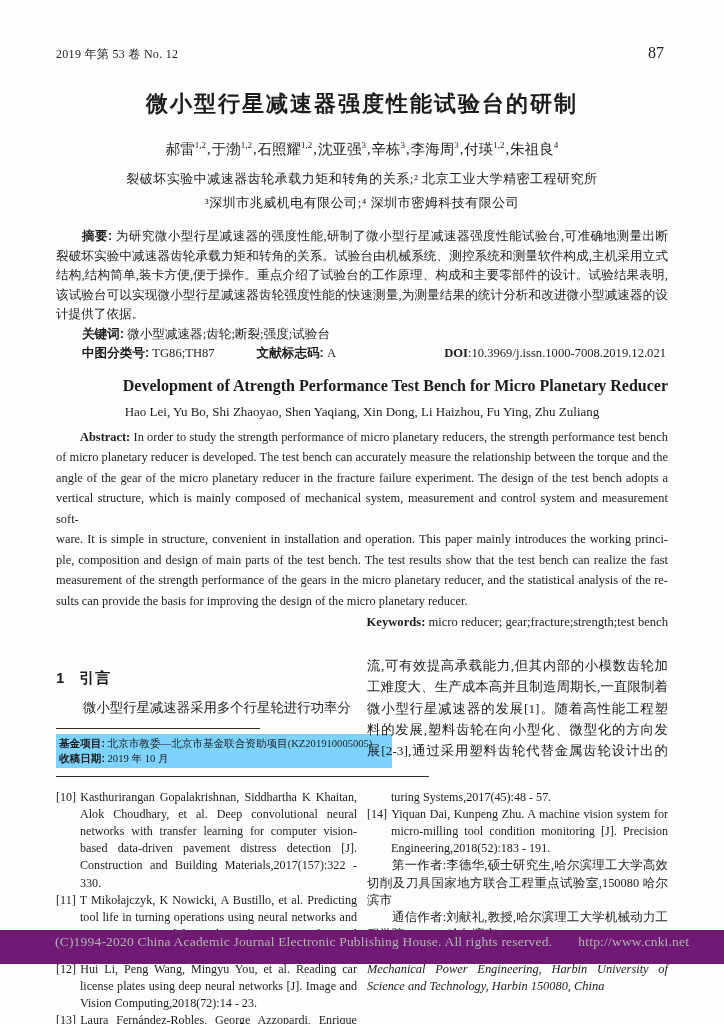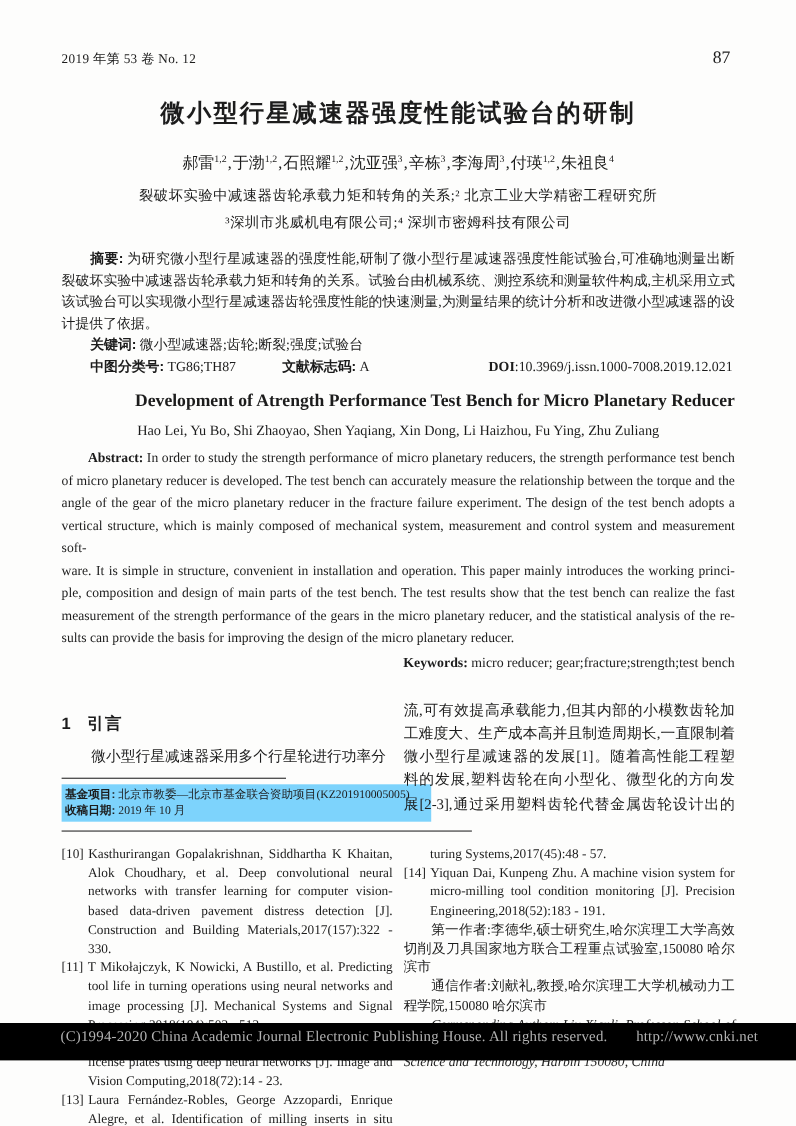--- a/index.html
+++ b/index.html
@@ -66,21 +66,21 @@
   .refs { display: flex; gap: 10px; margin-top: 12px; }
   .refs .col { font-size: 12.1px; line-height: 17.2px; }
   .ref { text-align: justify; padding-left: 24px; text-indent: -24px; }
   .ref .no { padding-right: 4px; }
   .ref-cont { padding-left: 24px; }
   .bio-cn { font-size: 12.4px; line-height: 17.2px; text-indent: 25px; text-align: justify; }
   .bio-en { font-size: 12.4px; line-height: 17.2px; text-indent: 25px; text-align: justify;
     font-style: italic; }
 
   .footer { position: absolute; left: 0; bottom: 0; width: 724px; height: 34px;
-    background: #000000; display: flex; align-items: flex-start; padding: 4px 0 0 55px; }
+    background: #701a75; display: flex; align-items: flex-start; padding: 4px 0 0 55px; }
   .footer-inner { font-size: 13.5px; color: #b2b2b2; letter-spacing: .2px; }
   .footer-inner .url { margin-left: 26px; }
 </style>
 </head>
 <body>
 
 <div class="page">
 
   <div class="hdr">
     <span class="hdr-issue">2019 年第 53 卷 No. 12</span>
@@ -92,20 +92,21 @@
   <div class="authors">
     <span><span>郝雷</span><sup>1,2</sup><span class="sep">,</span></span><span><span>于渤</span><sup>1,2</sup><span class="sep">,</span></span><span><span>石照耀</span><sup>1,2</sup><span class="sep">,</span></span><span><span>沈亚强</span><sup>3</sup><span class="sep">,</span></span><span><span>辛栋</span><sup>3</sup><span class="sep">,</span></span><span><span>李海周</span><sup>3</sup><span class="sep">,</span></span><span><span>付瑛</span><sup>1,2</sup><span class="sep">,</span></span><span><span>朱祖良</span><sup>4</sup></span>
   </div>
 
   <div class="affil">裂破坏实验中减速器齿轮承载力矩和转角的关系;² 北京工业大学精密工程研究所</div>
   <div class="affil">³深圳市兆威机电有限公司;⁴ 深圳市密姆科技有限公司</div>
 
   <div class="abs-cn">
     <div class="j first"><span class="lbl">摘要:</span> <span>为研究微小型行星减速器的强度性能,研制了微小型行星减速器强度性能试验台,可准确地测量出断</span></div>
     <div class="j">裂破坏实验中减速器齿轮承载力矩和转角的关系。试验台由机械系统、测控系统和测量软件构成,主机采用立式</div>
+    <div class="j">结构,结构简单,装卡方便,便于操作。重点介绍了试验台的工作原理、构成和主要零部件的设计。试验结果表明,</div>
     <div class="j">该试验台可以实现微小型行星减速器齿轮强度性能的快速测量,为测量结果的统计分析和改进微小型减速器的设</div>
     <div>计提供了依据。</div>
   </div>
 
   <div class="kwline">
     <span class="lbl">关键词:</span>
     <span>微小型减速器;齿轮;断裂;强度;试验台</span>
   </div>
 
   <div class="clc">

